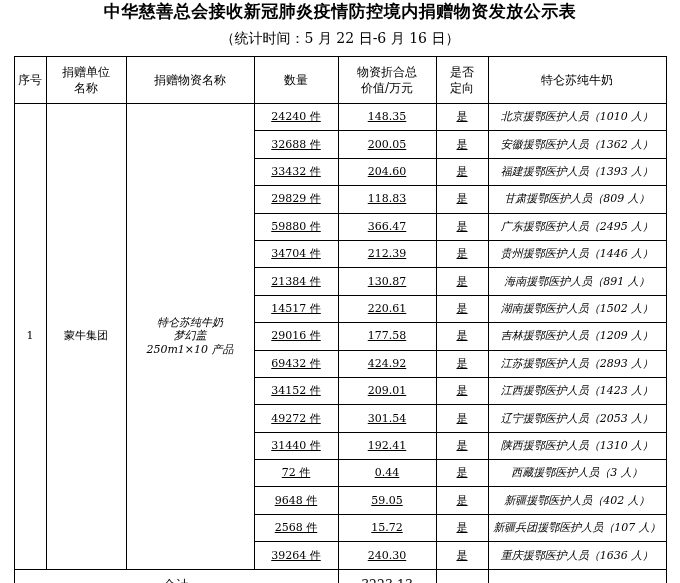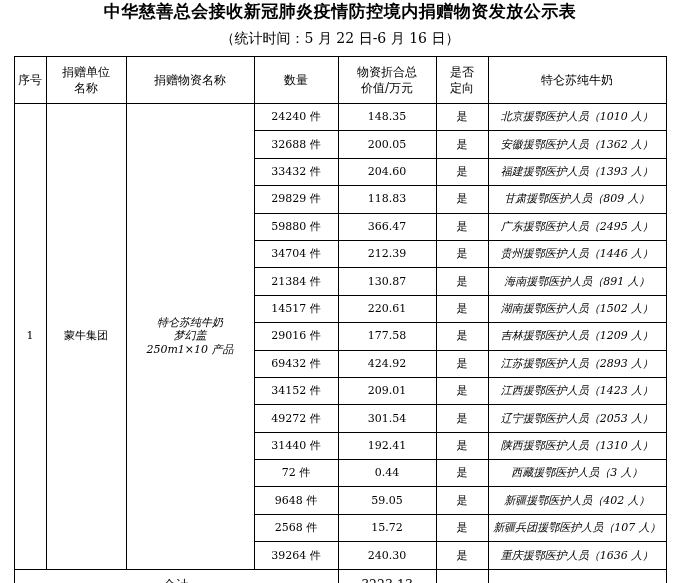--- a/index.html
+++ b/index.html
@@ -83,20 +83,21 @@
     font-size: 11px;
     line-height: 1.9;
     padding: 4px 2px;
   }
   .cell-goods span {
     display: block;
     font-style: italic;
   }
   .cell-qty, .cell-value, .cell-fixed {
     font-size: 11.5px;
+    text-decoration: underline;
   }
   .cell-receiver {
     font-size: 11.5px;
     white-space: nowrap;
     font-style: italic;
   }
   tr.total-row td {
     height: 30px;
     font-size: 12.5px;
   }

